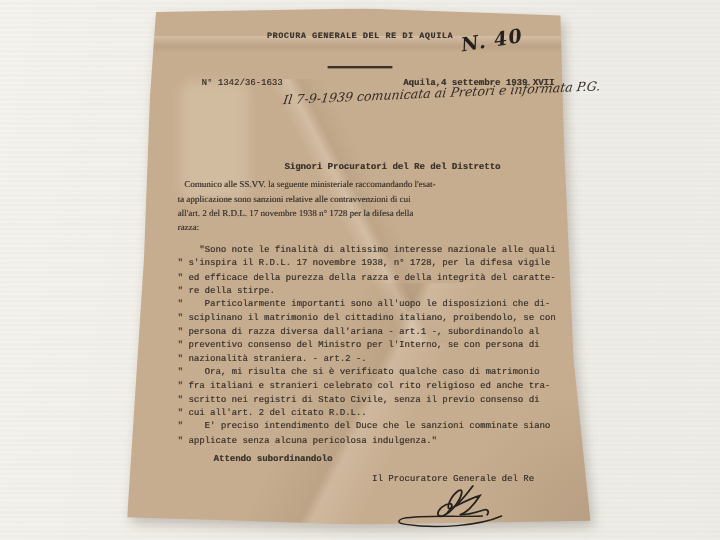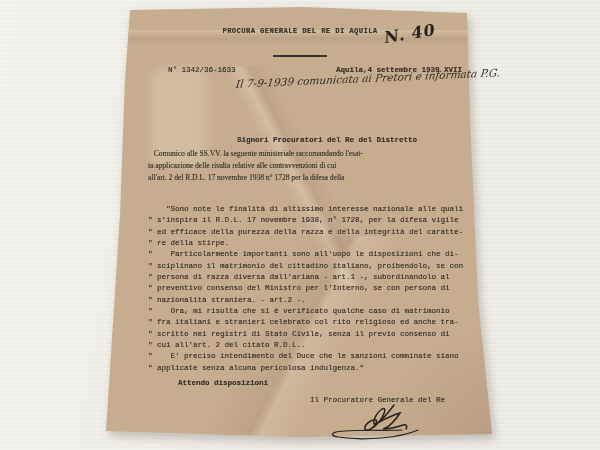--- a/index.html
+++ b/index.html
@@ -84,43 +84,44 @@
   <div class="type dateline">Aquila,4 settembre 1939 XVII</div>
 
   <div class="hand hand-n40">N. 40</div>
   <div class="hand hand-note">Il 7-9-1939 comunicata ai Pretori e informata P.G.</div>
 
 
   <div class="type salutation">Signori Procuratori del Re del Distretto</div>
 
   <div class="type intro">
     <div class="tline">   Comunico alle SS.VV. la seguente ministeriale raccomandando l'esat-</div>
-    <div class="tline">ta applicazione delle risulta relative alle contravvenzioni di cui</div>
+    <div class="tline">ta applicazione sono sanzioni relative alle contravvenzioni di cui</div>
     <div class="tline">all'art. 2 del R.D.L. 17 novembre 1938 n° 1728 per la difesa della</div>
+    <div class="tline">razza:</div>
   </div>
 
   <div class="type quoted">
     <div class="tline">    "Sono note le finalità di altissimo interesse nazionale alle quali</div>
     <div class="tline">" s'inspira il R.D.L. 17 novembre 1938, n° 1728, per la difesa vigile</div>
     <div class="tline">" ed efficace della purezza della razza e della integrità del caratte-</div>
     <div class="tline">" re della stirpe.</div>
     <div class="tline">"    Particolarmente importanti sono all'uopo le disposizioni che di-</div>
     <div class="tline">" sciplinano il matrimonio del cittadino italiano, proibendolo, se con</div>
     <div class="tline">" persona di razza diversa dall'ariana - art.1 -, subordinandolo al</div>
     <div class="tline">" preventivo consenso del Ministro per l'Interno, se con persona di</div>
     <div class="tline">" nazionalità straniera. - art.2 -.</div>
     <div class="tline">"    Ora, mi risulta che si è verificato qualche caso di matrimonio</div>
     <div class="tline">" fra italiani e stranieri celebrato col rito religioso ed anche tra-</div>
     <div class="tline">" scritto nei registri di Stato Civile, senza il previo consenso di</div>
     <div class="tline">" cui all'art. 2 del citato R.D.L..</div>
     <div class="tline">"    E' preciso intendimento del Duce che le sanzioni comminate siano</div>
     <div class="tline">" applicate senza alcuna pericolosa indulgenza."</div>
   </div>
 
-  <div class="type closing">Attendo disposizioni</div>
+  <div class="type closing">Attendo subordinandolo</div>
   <div class="type sig-title">Il Procuratore Generale del Re</div>
 
   <svg class="signature-svg" width="118" height="44" viewBox="0 0 118 44">
     <g fill="none" stroke="#26211c" stroke-width="1.5" stroke-linecap="round">
       <path d="M72 4 C66 12 58 22 53 23 C49 23 54 12 60 8 C65 5 63 14 56 22 C51 28 45 31 43 28 C42 24 49 18 54 19 C56 20 52 27 47 29"></path>
       <path d="M57 21 C63 18 71 14 78 12 C73 20 66 27 61 28 C67 28 75 26 81 24 C84 23 86 25 84 28"></path>
       <path d="M96 29 C78 37 42 40 16 36 C10 35 8 33 14 31 C32 28 58 30 80 29" stroke-width="1.2"></path>
     </g>
   </svg>
 

